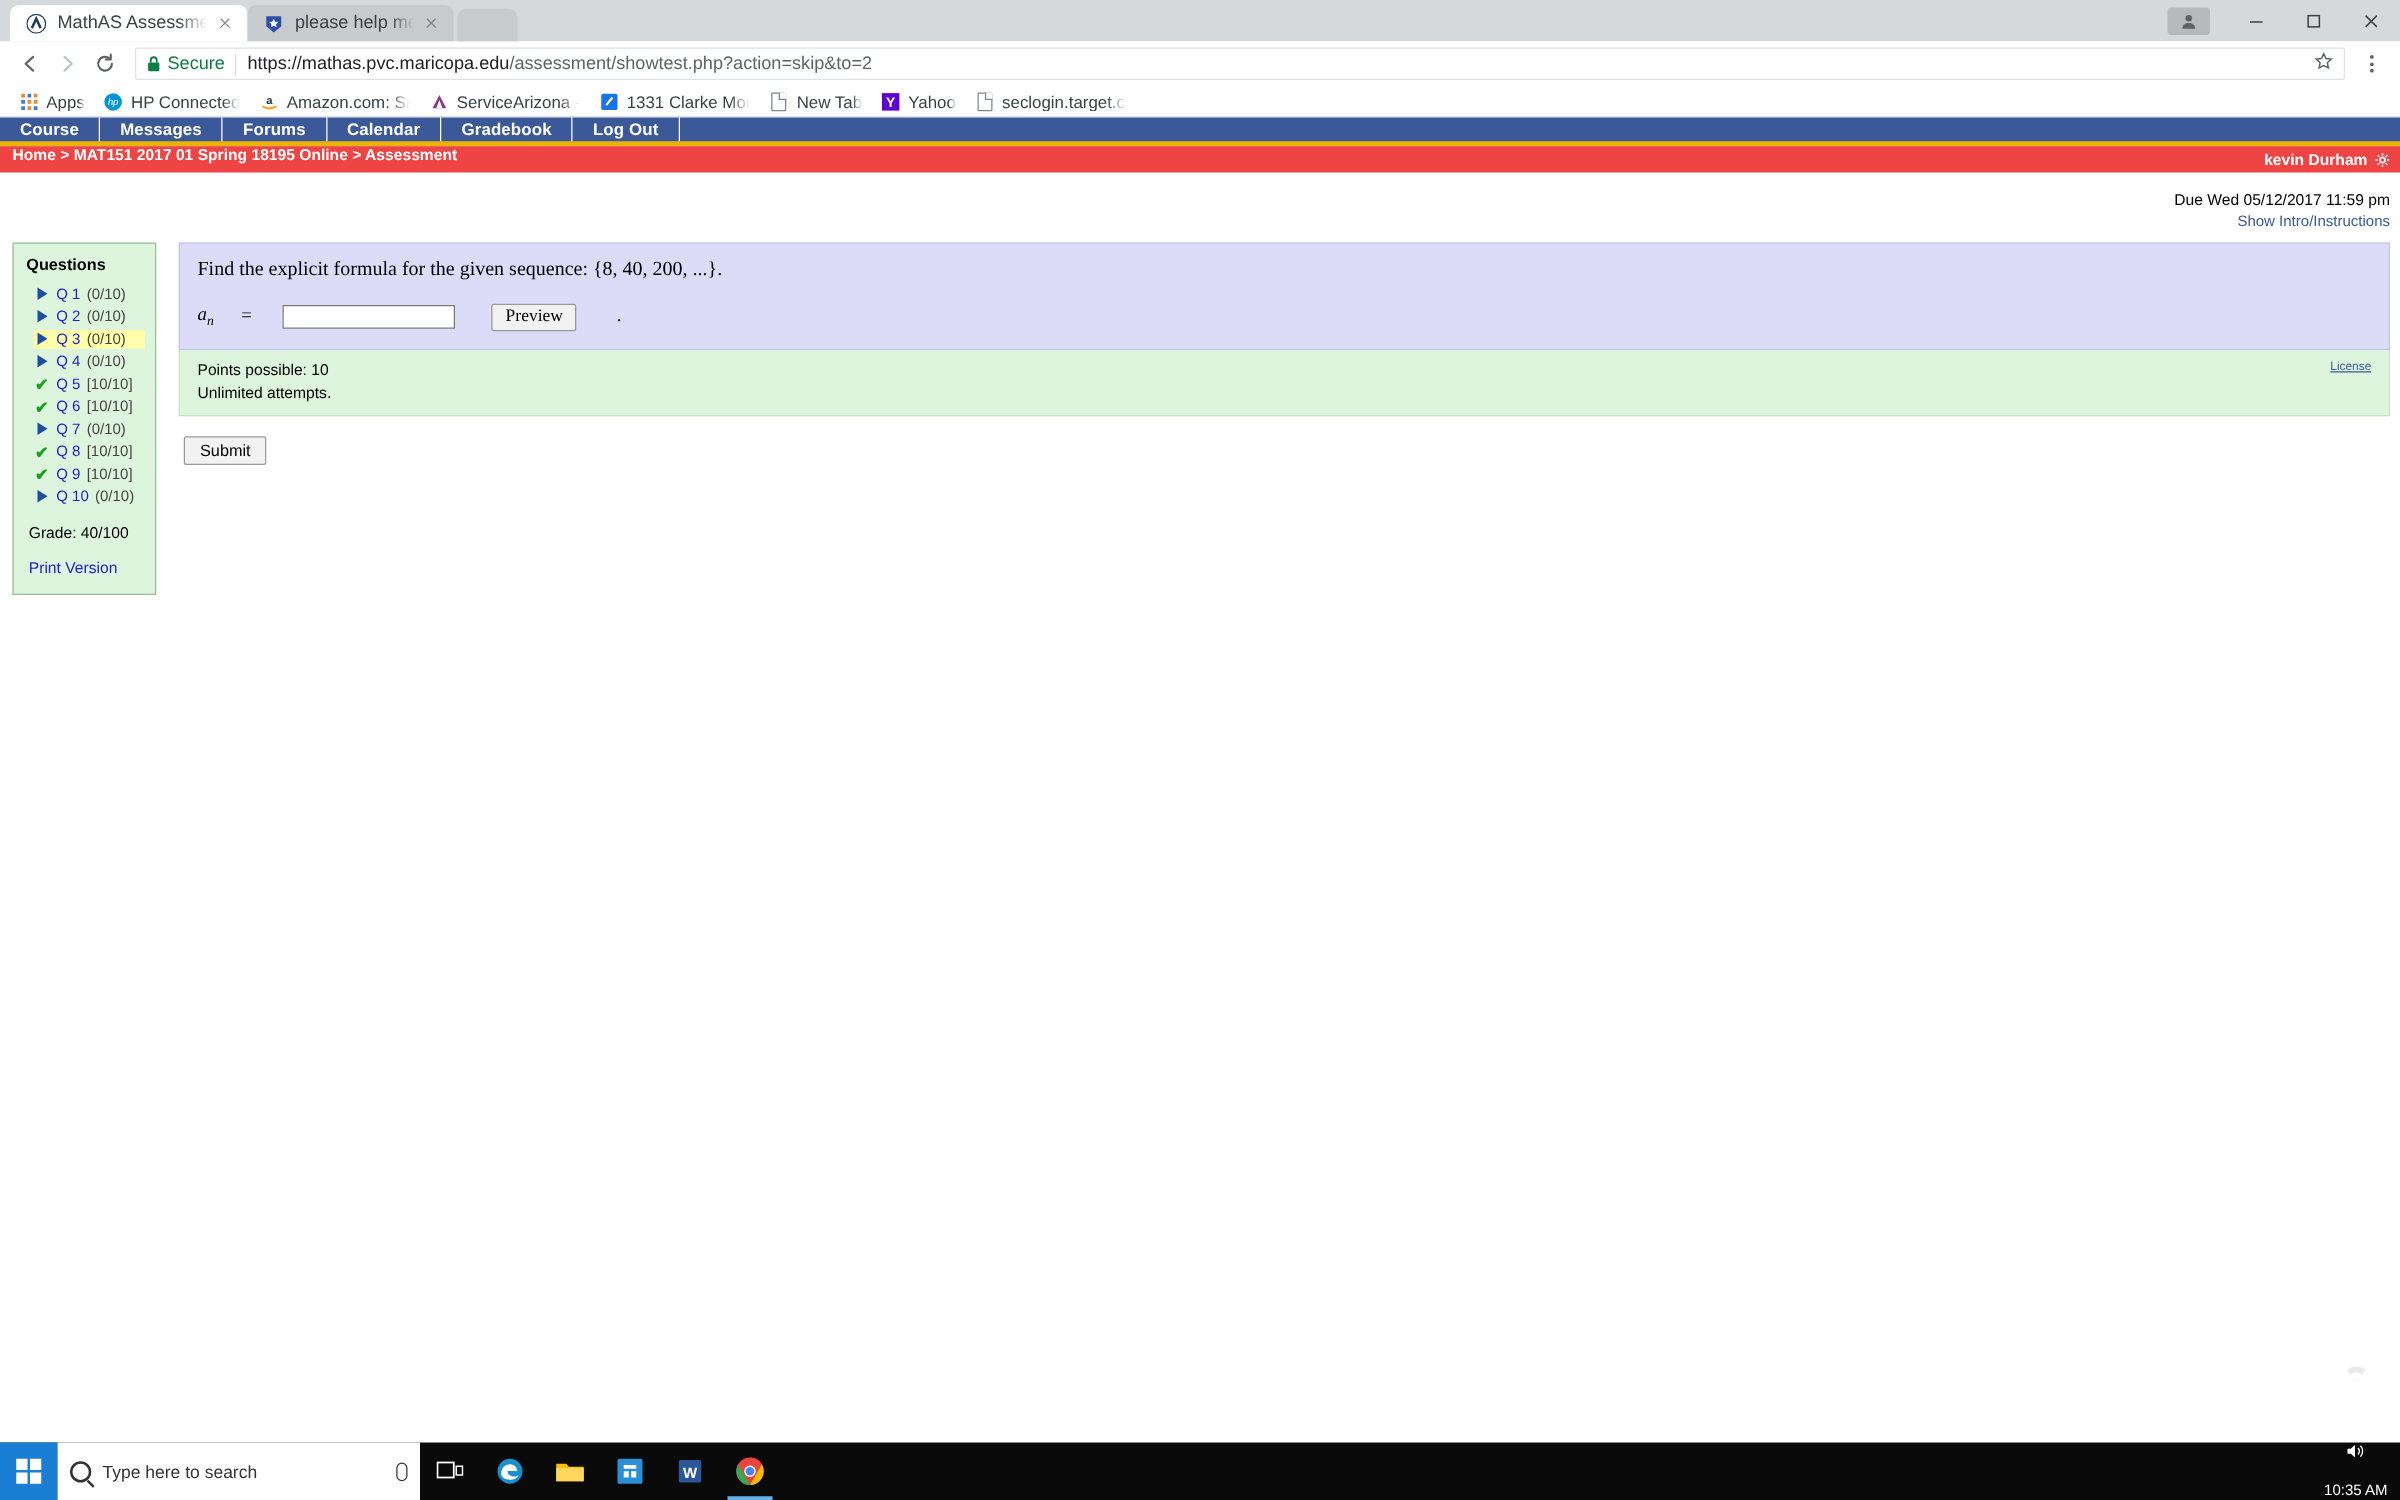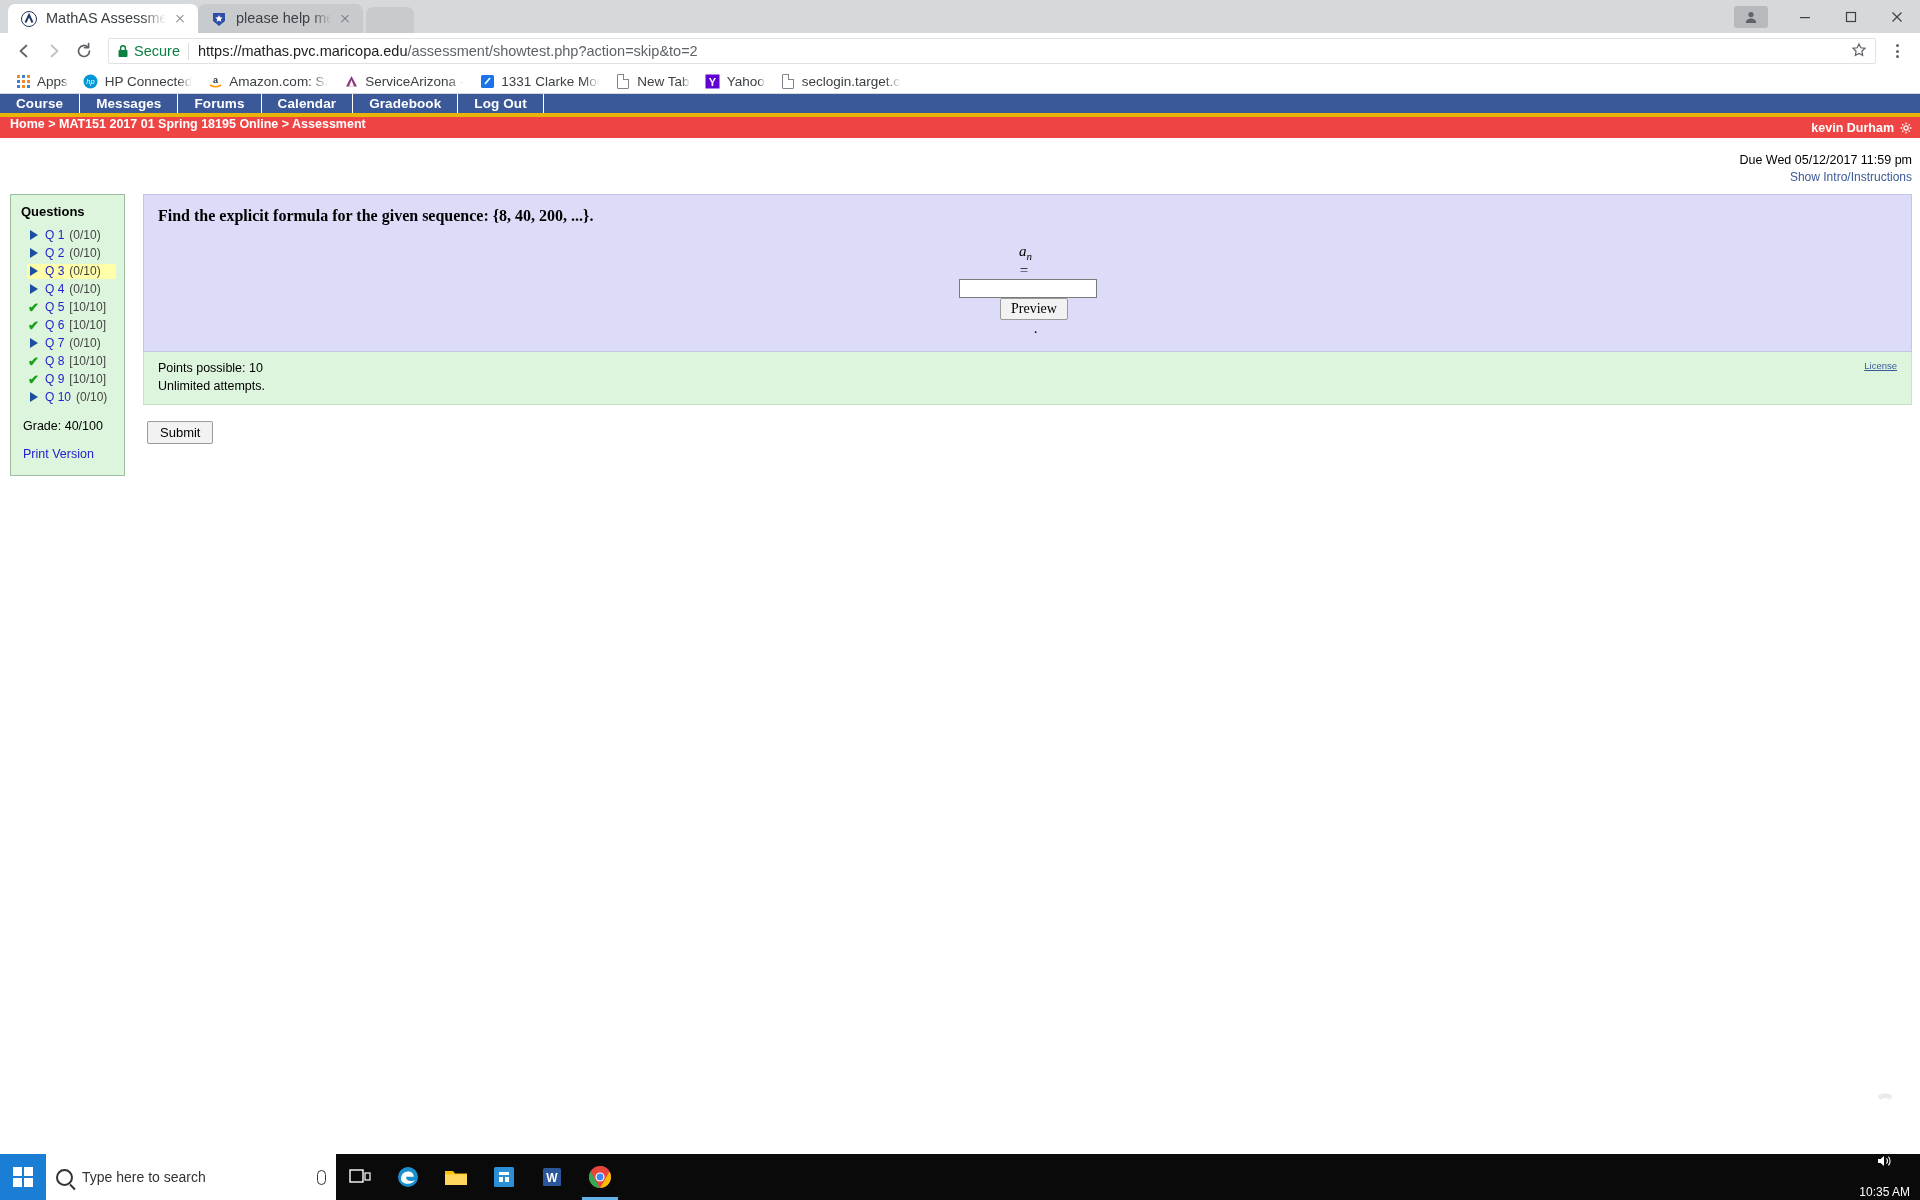--- a/index.html
+++ b/index.html
@@ -283,30 +283,29 @@
 
   
   .qarea { flex:1 1 auto; margin:0 8px 0 18px; }
   .qbox {
     background:#dcdcf8;
     border:1px solid #c5c5e8;
     padding:12px 14px 14px 14px;
   }
   .qtext {
     font-family:"Liberation Serif", serif;
-    font-weight:bold;
+    font-weight:normal;
     font-size:16px;
     color:#000;
   }
   .answer-row {
     display:flex;
     align-items:center;
-    gap:0;
+    gap:16px;
     margin-top:18px;
-    flex-direction:column;
   }
   .math-label {
     font-family:"Liberation Serif", serif;
     font-style:italic;
     font-size:15px;
     margin-right:4px;
   }
   .math-label sub { font-size:11px; font-style:italic; }
   .eq { font-family:"Liberation Serif", serif; font-size:15px; margin:0 9px 0 2px; }
   .answer-input {

